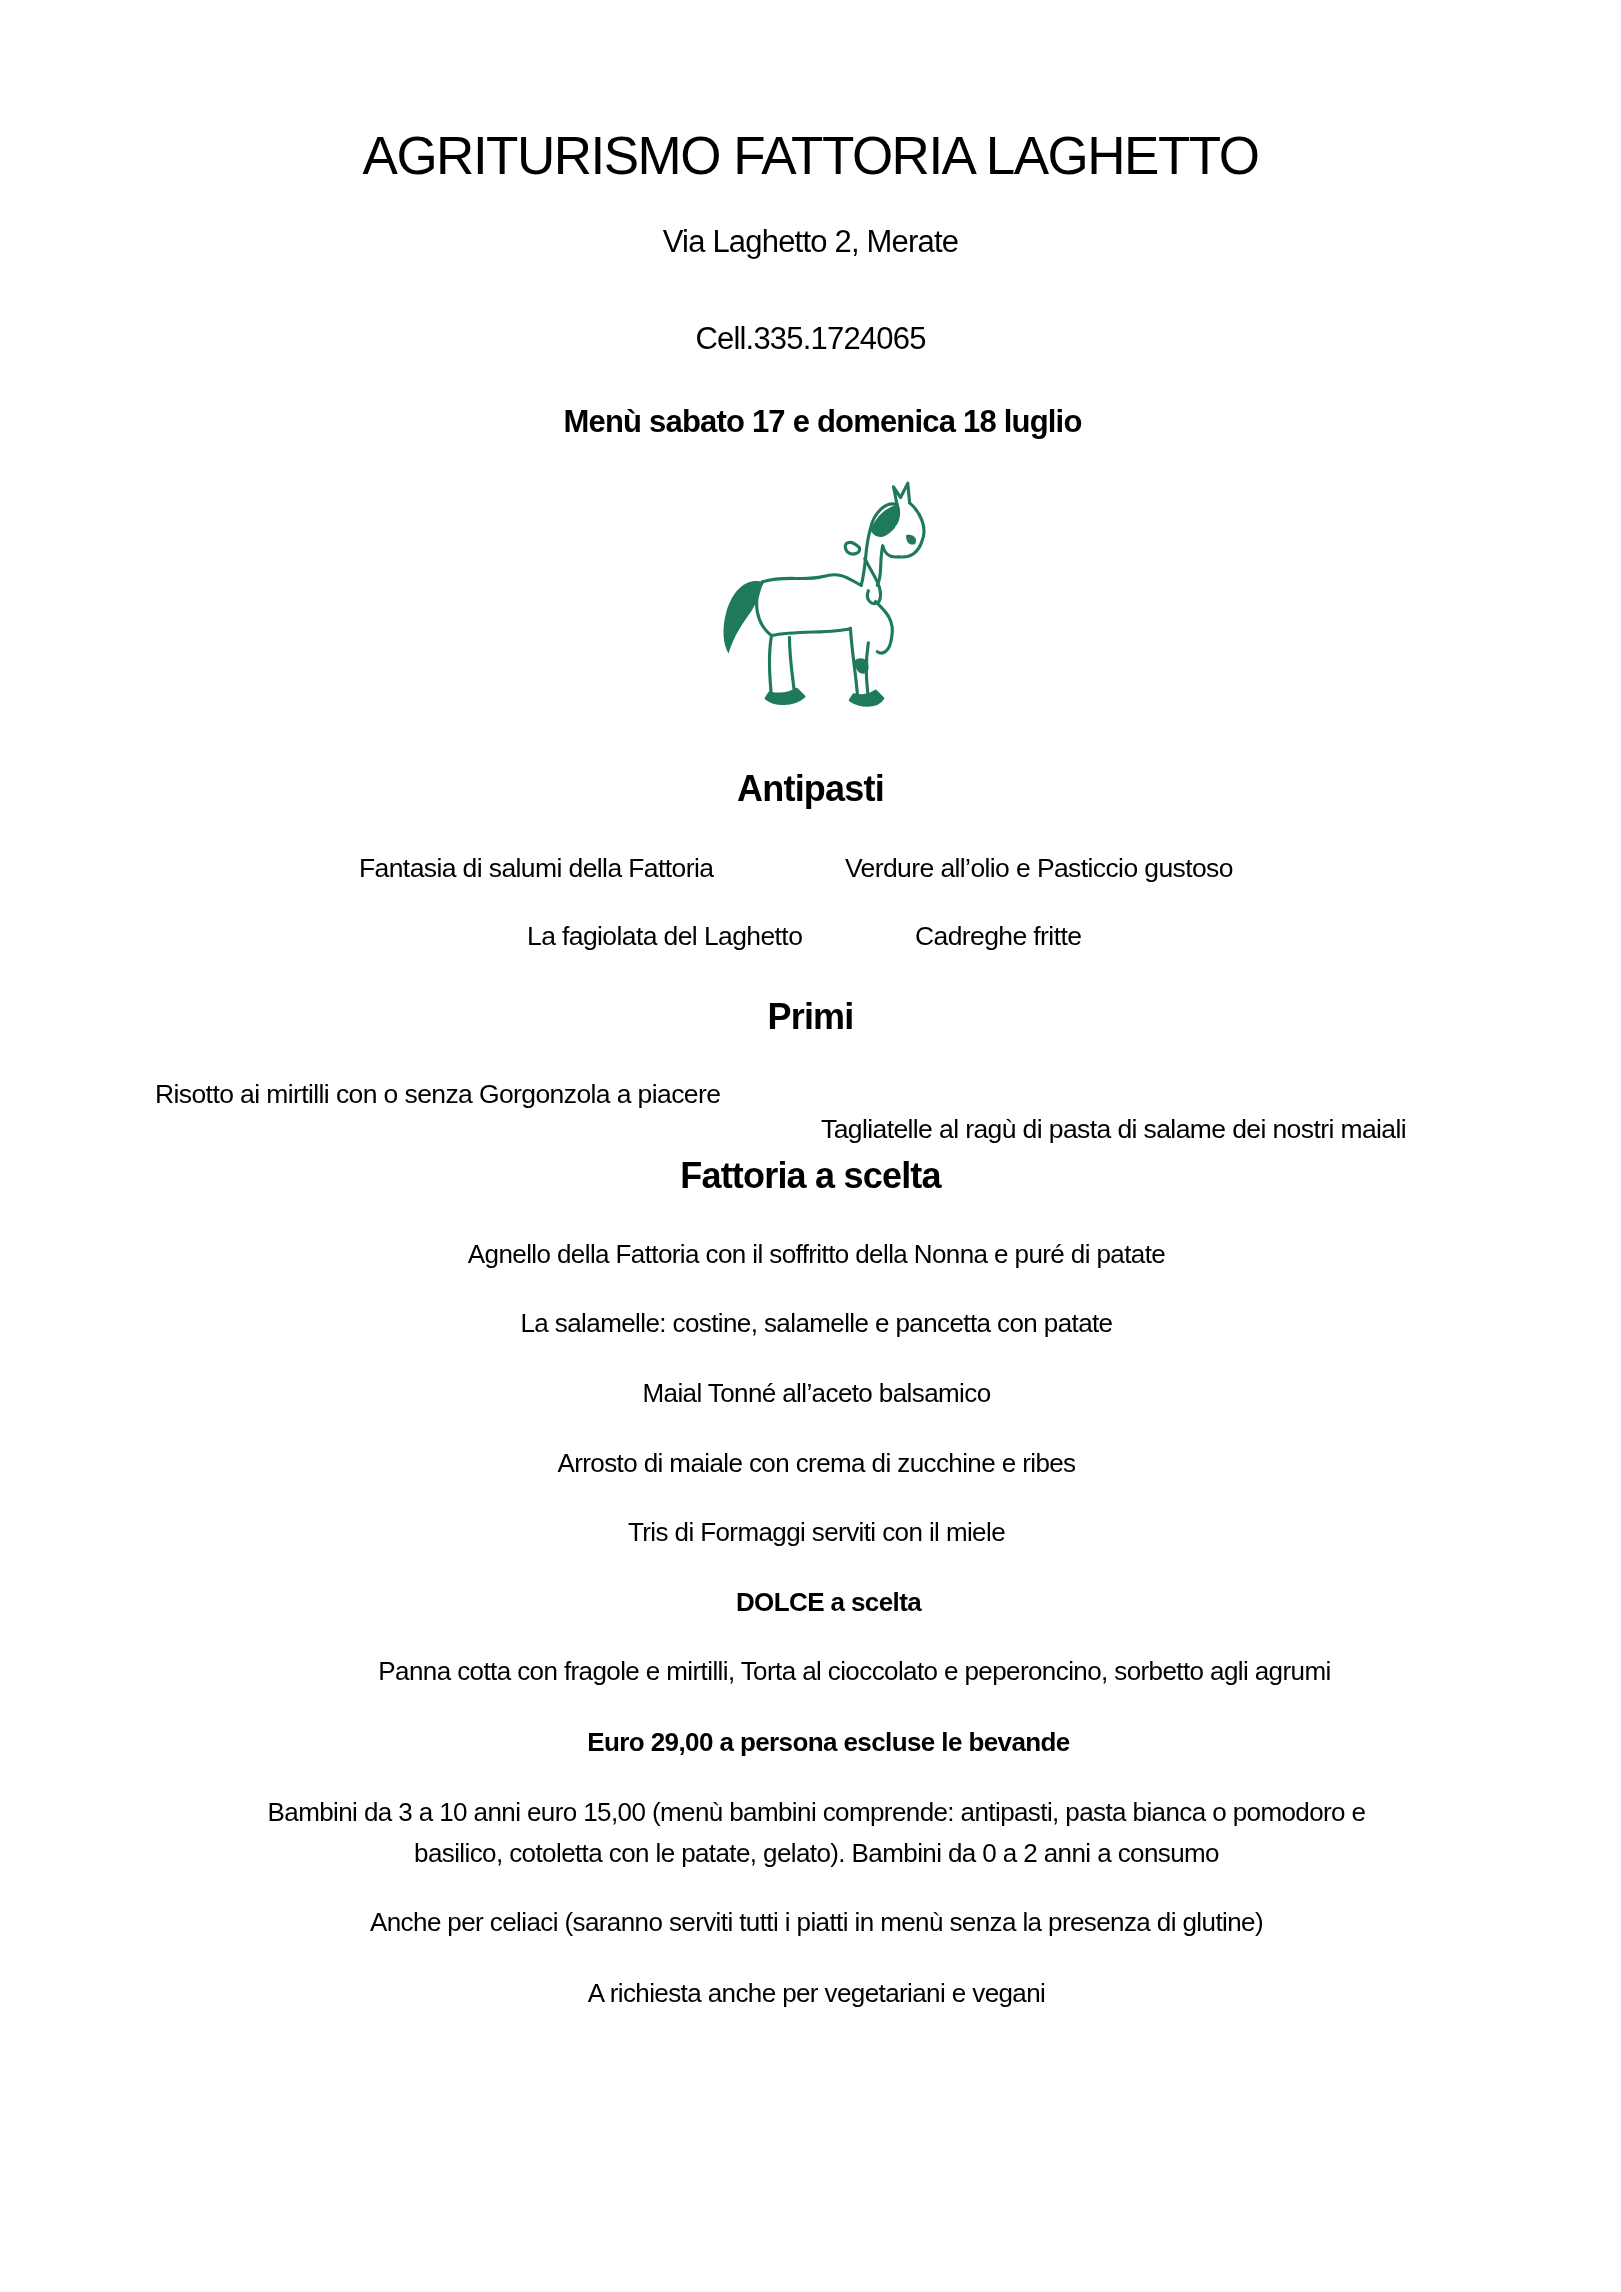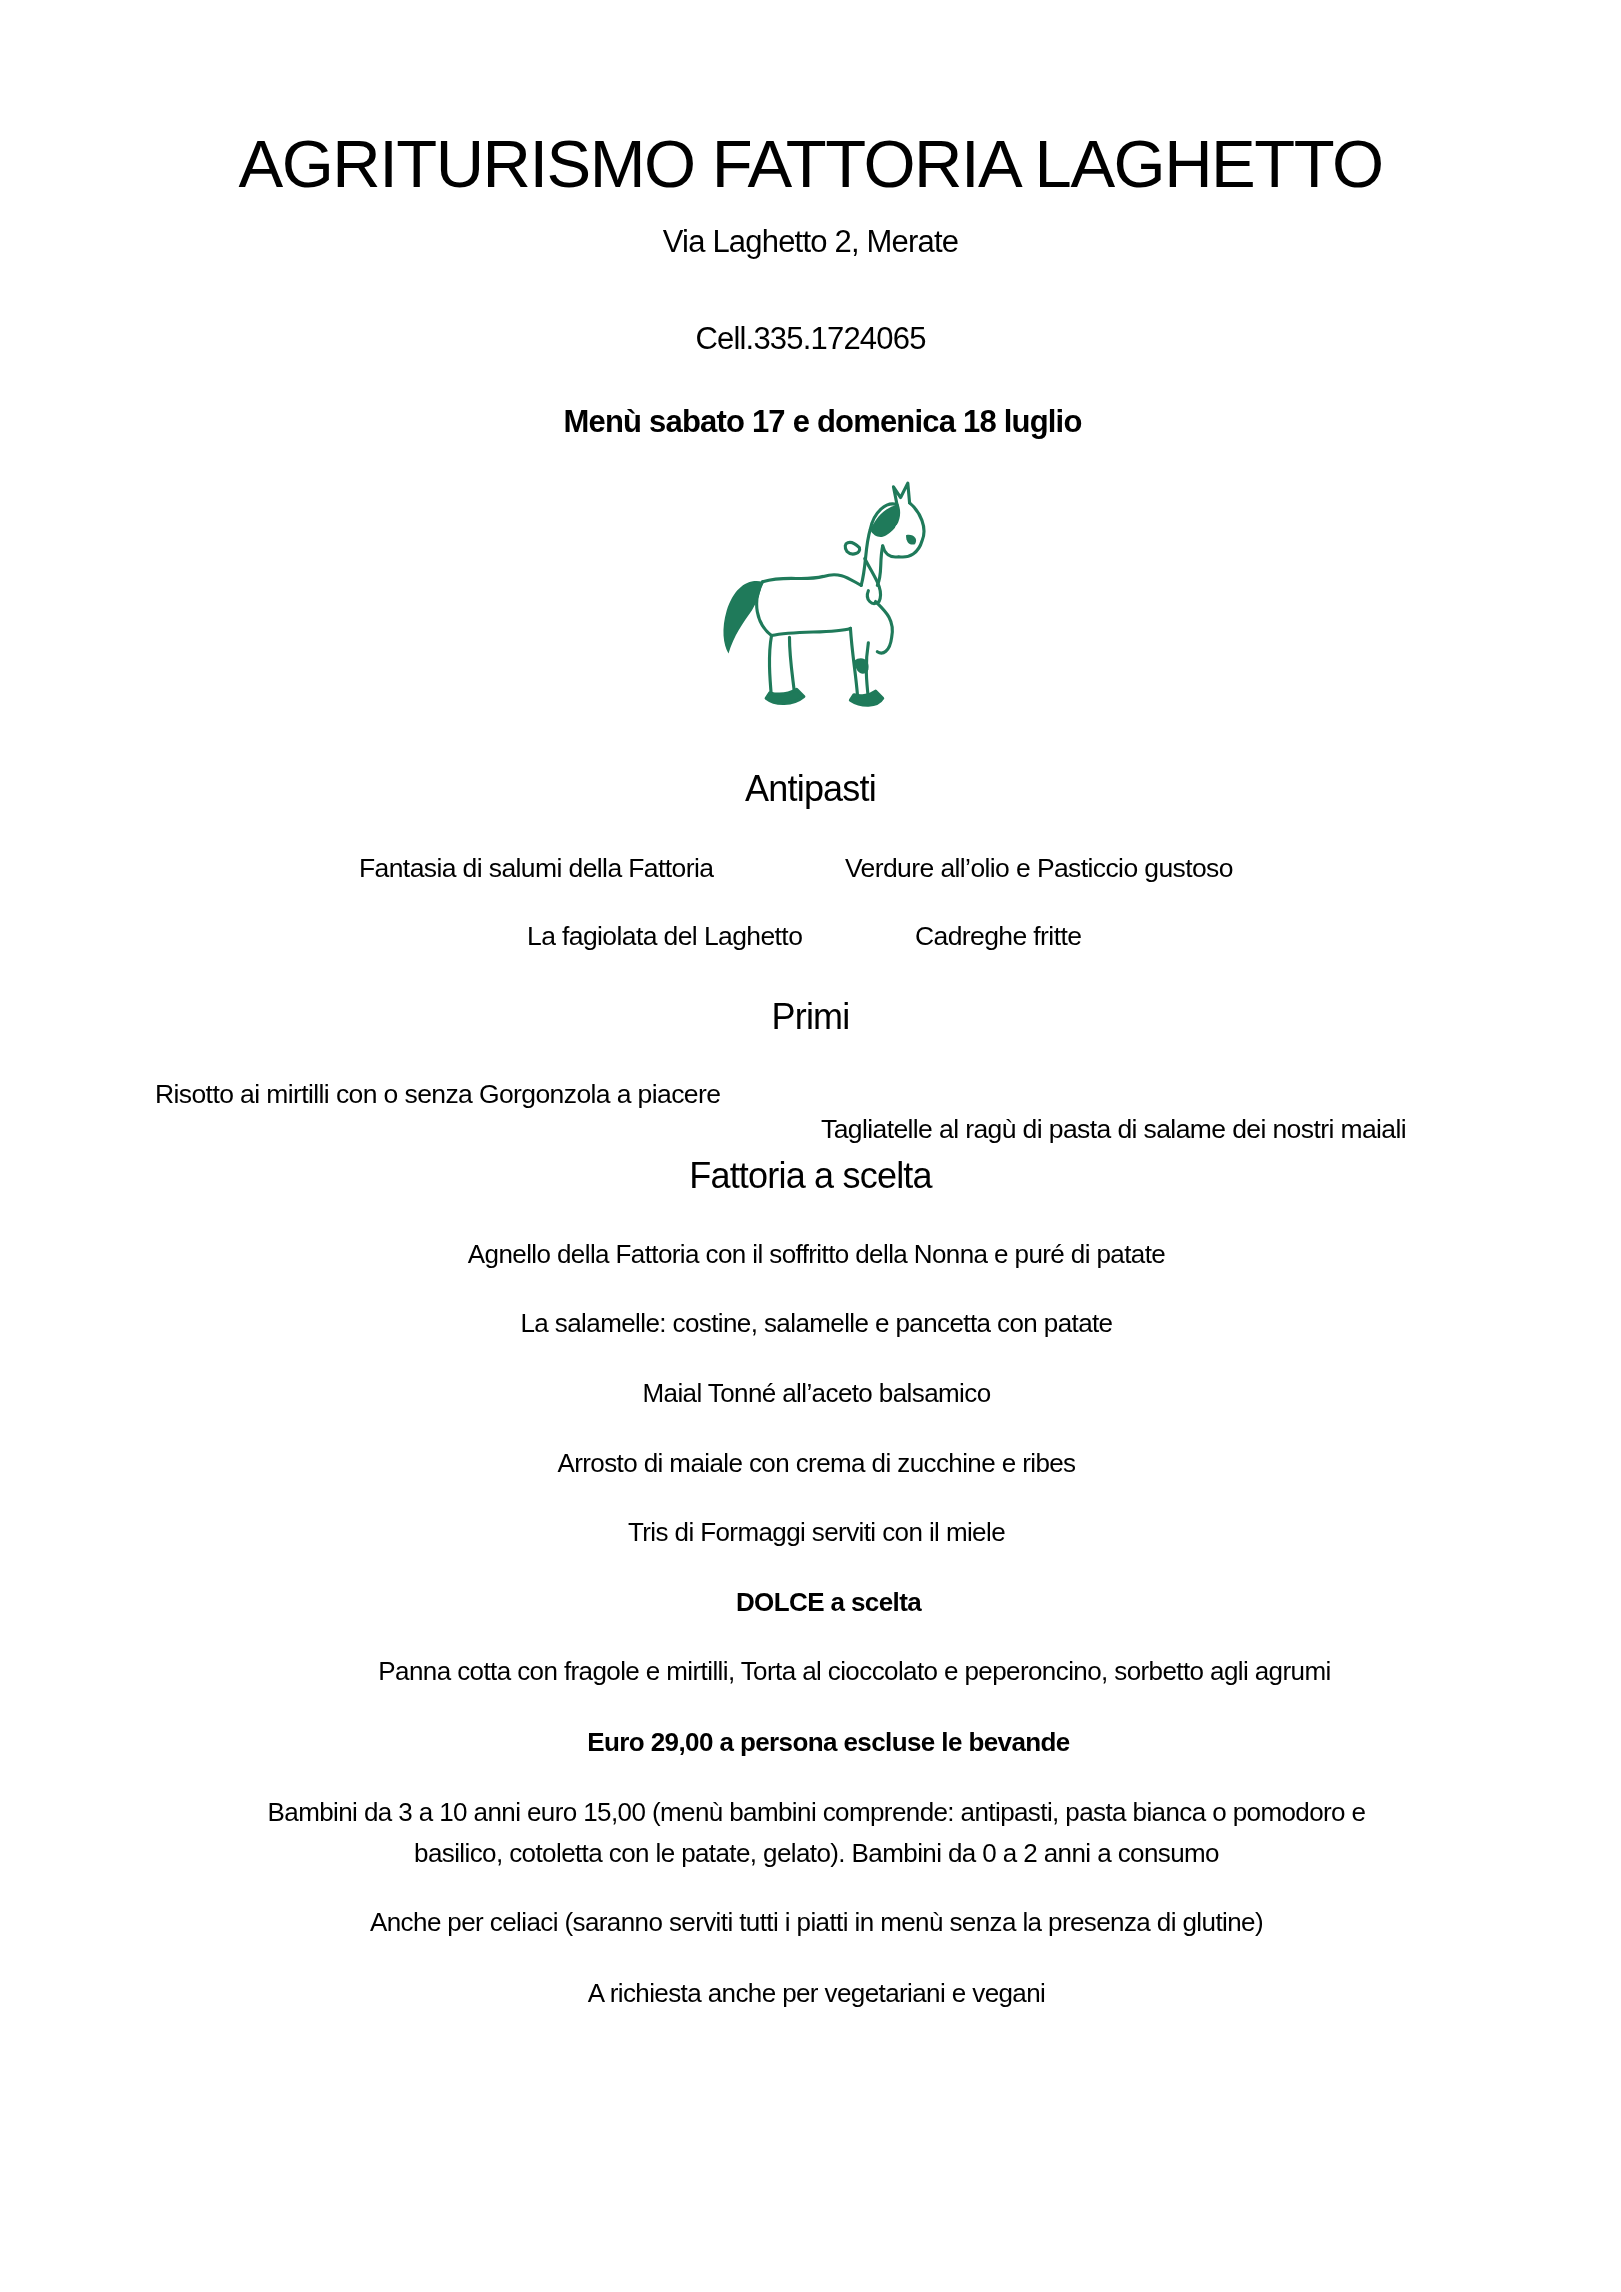--- a/index.html
+++ b/index.html
@@ -1,22 +1,22 @@
 <!DOCTYPE html>
 <html><head>
 <meta charset="utf-8">
 <style>
   html, body { margin:0; padding:0; background:#ffffff; }
   body { width:1621px; height:2293px; position:relative; overflow:hidden;
          font-family:"Liberation Sans", "DejaVu Sans", sans-serif; color:#000; }
   .line { position:absolute; left:0; width:1621px; text-align:center; white-space:nowrap; }
-  .title { top:125px; font-size:67px; letter-spacing:-1.5px; }
+  .title { top:125px; font-size:53px; letter-spacing:-1.5px; }
   .sub { font-size:31px; letter-spacing:-0.8px; }
   .bold { font-weight:bold;padding-left:12px; }
-  .head { font-size:36px; font-weight:normal; letter-spacing:-0.8px; }
+  .head { font-size:36px; font-weight:bold; letter-spacing:-0.8px; }
   .item { font-size:26px; letter-spacing:-0.6px;margin-left:6px; }
   .pair { position:absolute; white-space:nowrap; font-size:26.5px; letter-spacing:-0.6px; }
   .horse { position:absolute; left:704px; top:476px; width:257px; height:251px; }
 </style>
 </head>
 <body>
 
 <div>
 
   <div class="line title">AGRITURISMO FATTORIA LAGHETTO</div>

